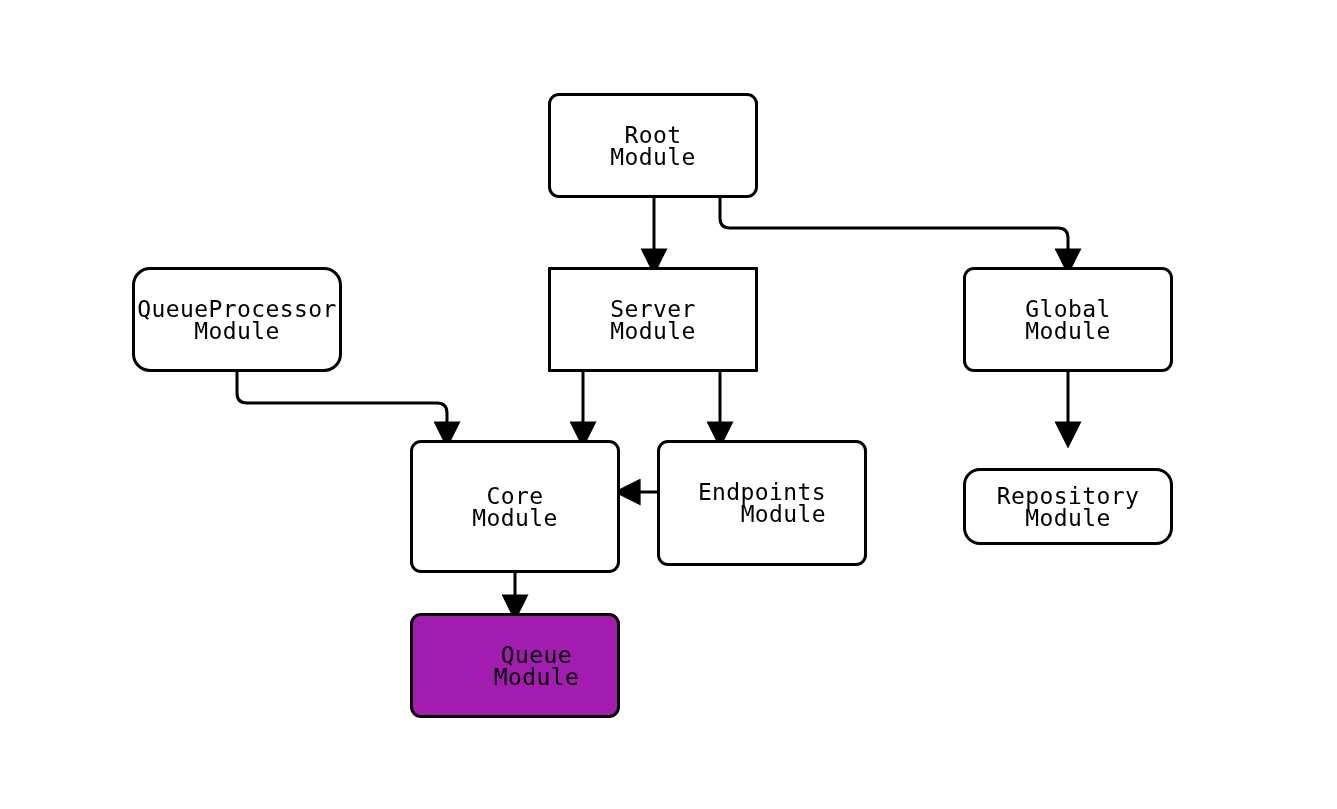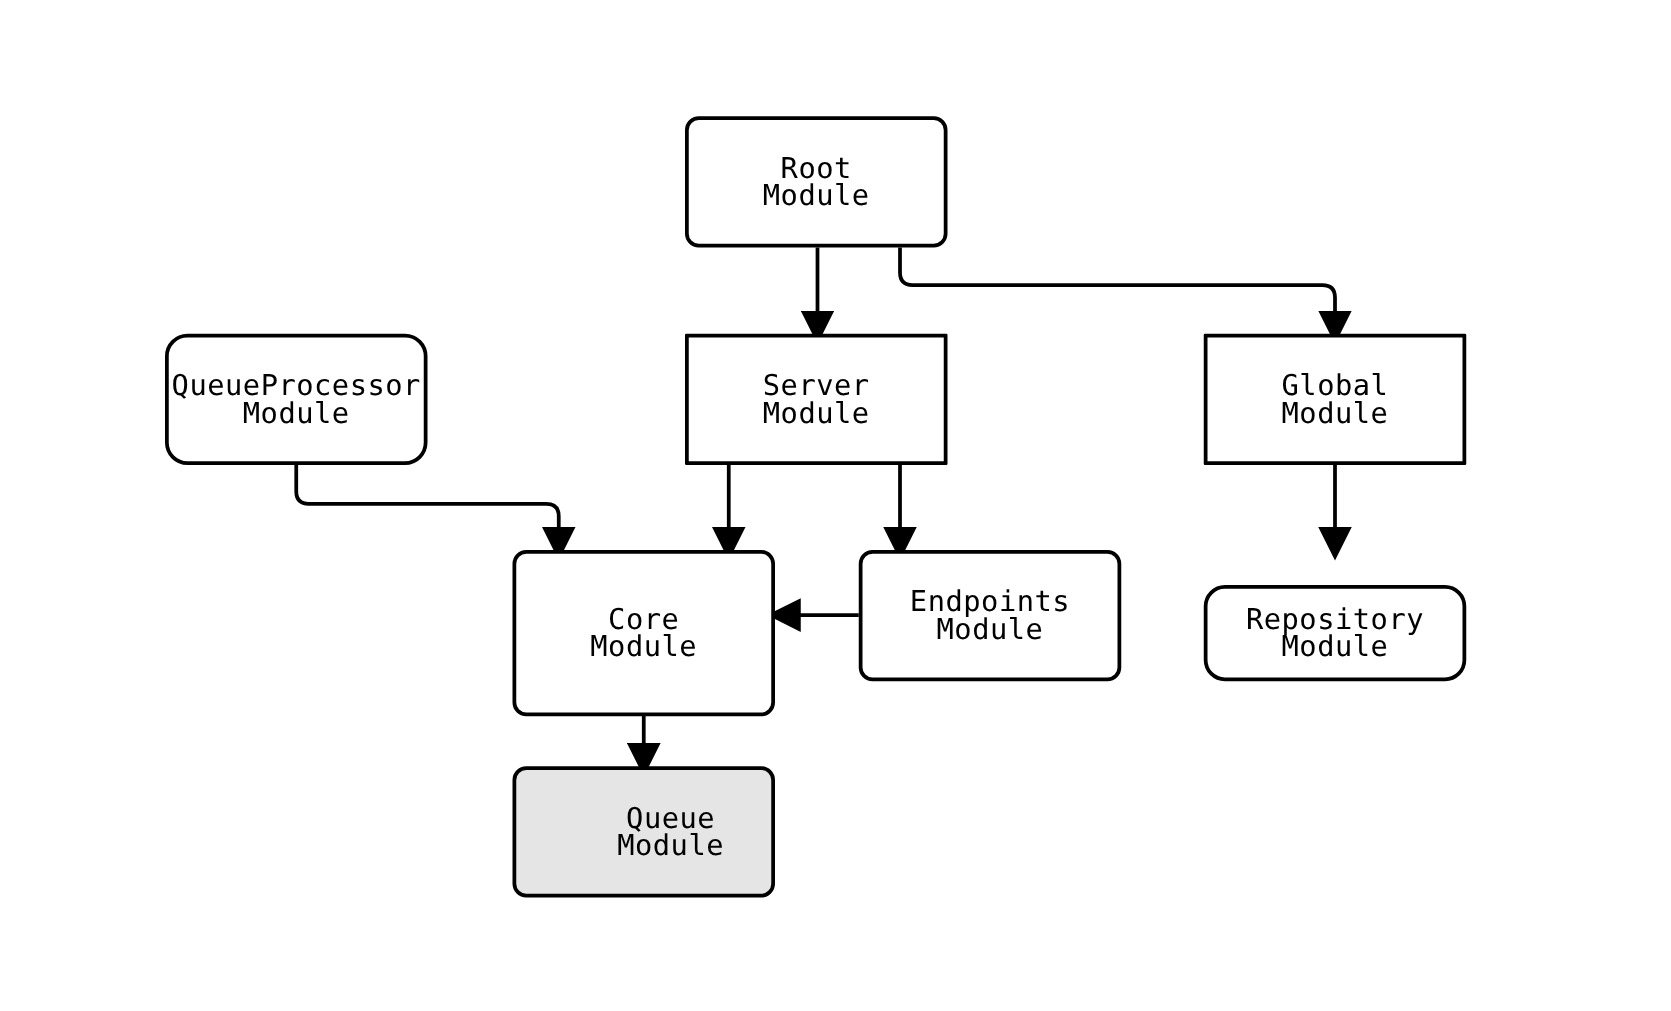--- a/index.html
+++ b/index.html
@@ -75,35 +75,35 @@
 Module</div>
       </div>
       <div class="node" style="left: 132px; top: 267px; width: 210px; height: 105px; border-width: 3px; border-color: rgb(0, 0, 0); border-radius: 18px; background: rgb(255, 255, 255);">
         <div class="node-label">QueueProcessor
 Module</div>
       </div>
       <div class="node" style="left: 548px; top: 267px; width: 210px; height: 105px; border-width: 3px; border-color: rgb(0, 0, 0); border-radius: 1px; background: rgb(255, 255, 255);">
         <div class="node-label">Server
 Module</div>
       </div>
-      <div class="node" style="left: 963px; top: 267px; width: 210px; height: 105px; border-width: 3px; border-color: rgb(0, 0, 0); border-radius: 1px; background: rgb(255, 255, 255);">
+      <div class="node" style="left: 963px; top: 267px; width: 210px; height: 105px; border-width: 3px; border-color: rgb(0, 0, 0); border-radius: 11px; background: rgb(255, 255, 255);">
         <div class="node-label">Global
 Module</div>
       </div>
       <div class="node" style="left: 410px; top: 440px; width: 210px; height: 133px; border-width: 3px; border-color: rgb(0, 0, 0); border-radius: 11px; background: rgb(255, 255, 255);">
         <div class="node-label">Core
 Module</div>
       </div>
-      <div class="node" style="left: 687px; top: 440px; width: 210px; height: 105px; border-width: 3px; border-color: rgb(0, 0, 0); border-radius: 11px; background: rgb(255, 255, 255);">
+      <div class="node" style="left: 657px; top: 440px; width: 210px; height: 126px; border-width: 3px; border-color: rgb(0, 0, 0); border-radius: 11px; background: rgb(255, 255, 255); text-align: right;">
         <div class="node-label">Endpoints
 Module</div>
       </div>
       <div class="node" style="left: 963px; top: 440px; width: 210px; height: 77px; border-width: 3px; border-color: rgb(0, 0, 0); border-radius: 17px; background: rgb(255, 255, 255); margin-top: 28px;">
         <div class="node-label">Repository
 Module</div>
       </div>
-      <div class="node" style="left: 410px; top: 613px; width: 210px; height: 105px; border-width: 3px; border-color: rgb(0, 0, 0); border-radius: 11px; background: #e5e5e5; padding-left: 43px;">
+      <div class="node" style="left: 410px; top: 613px; width: 210px; height: 105px; border-width: 3px; border-color: rgb(0, 0, 0); border-radius: 11px; background: #a21caf; padding-left: 43px;">
         <div class="node-label">Queue
 Module</div>
       </div>
     </div>
 
 </div>
 
 </body></html>

